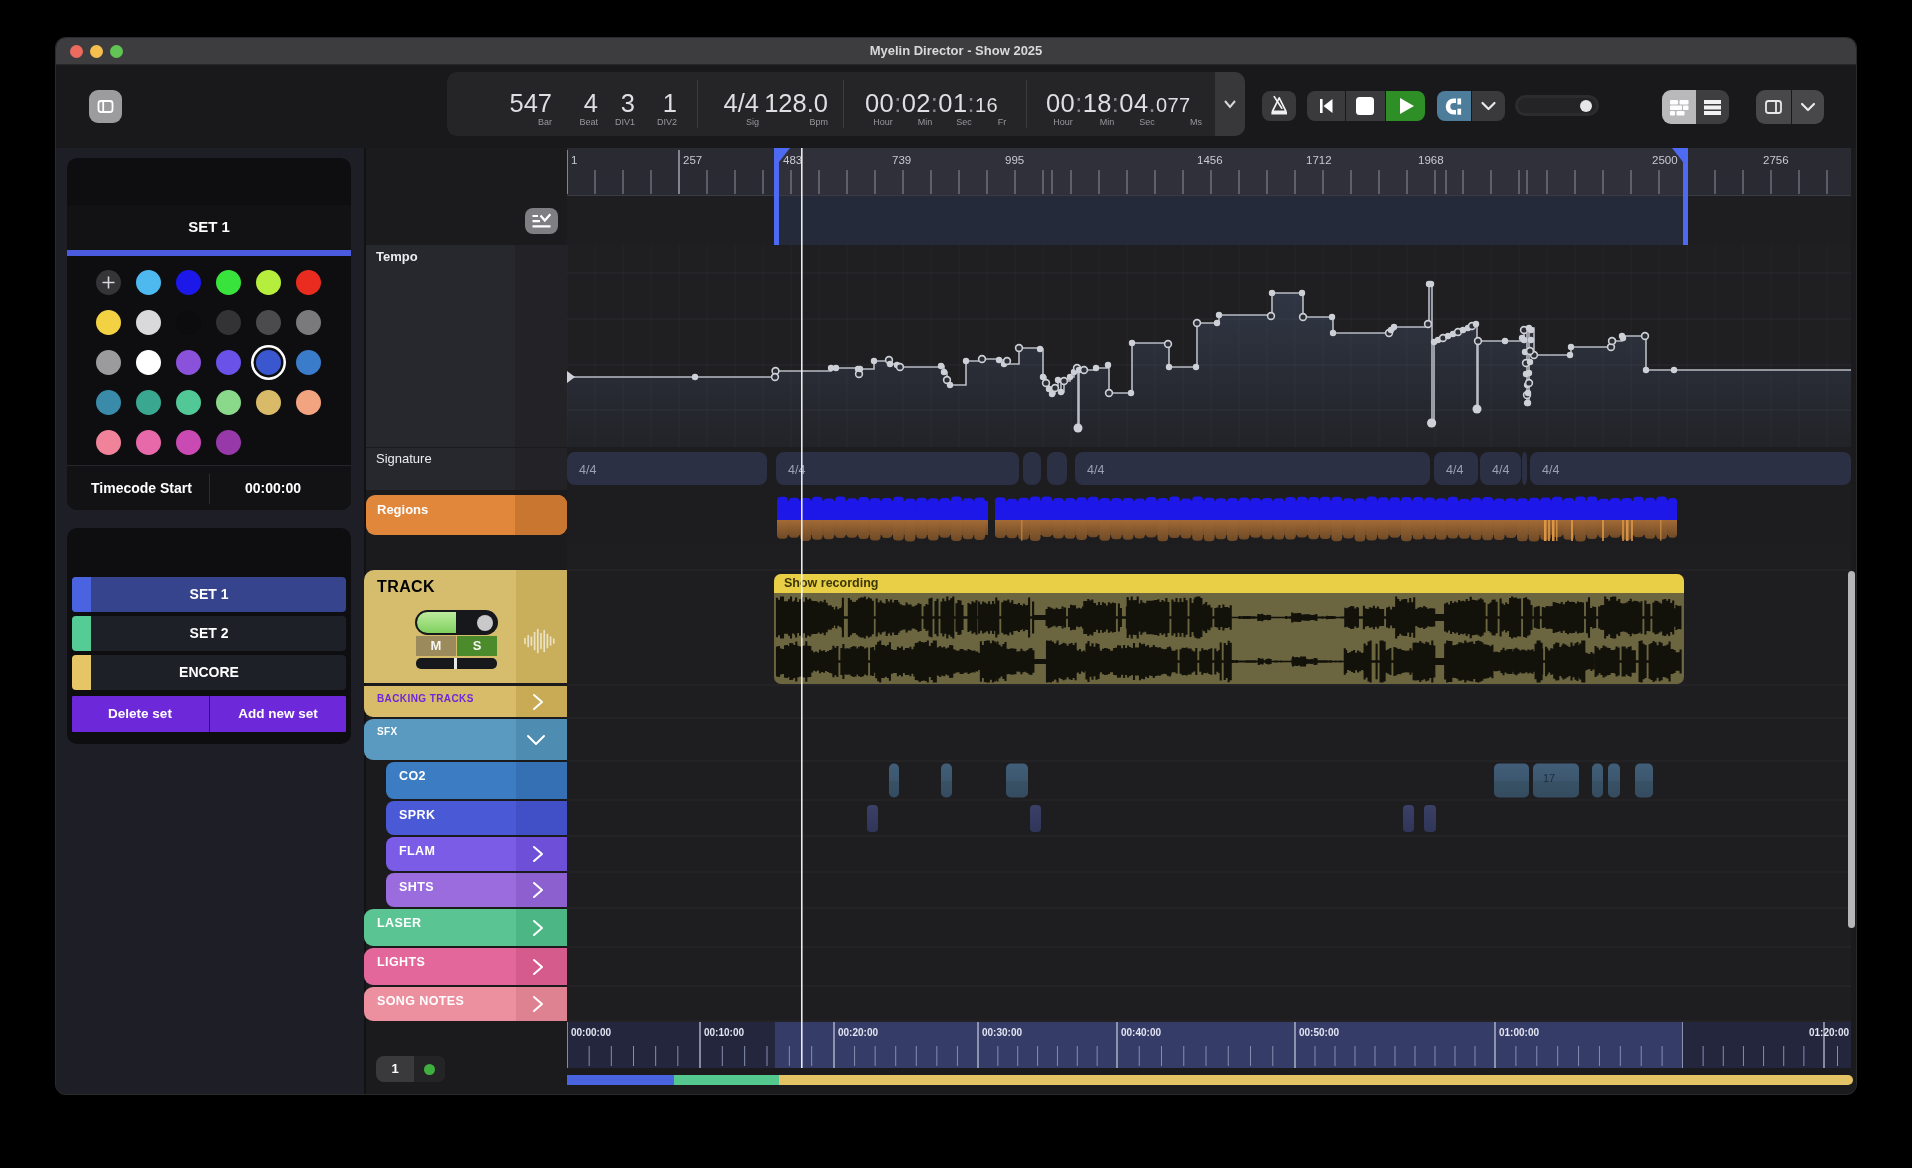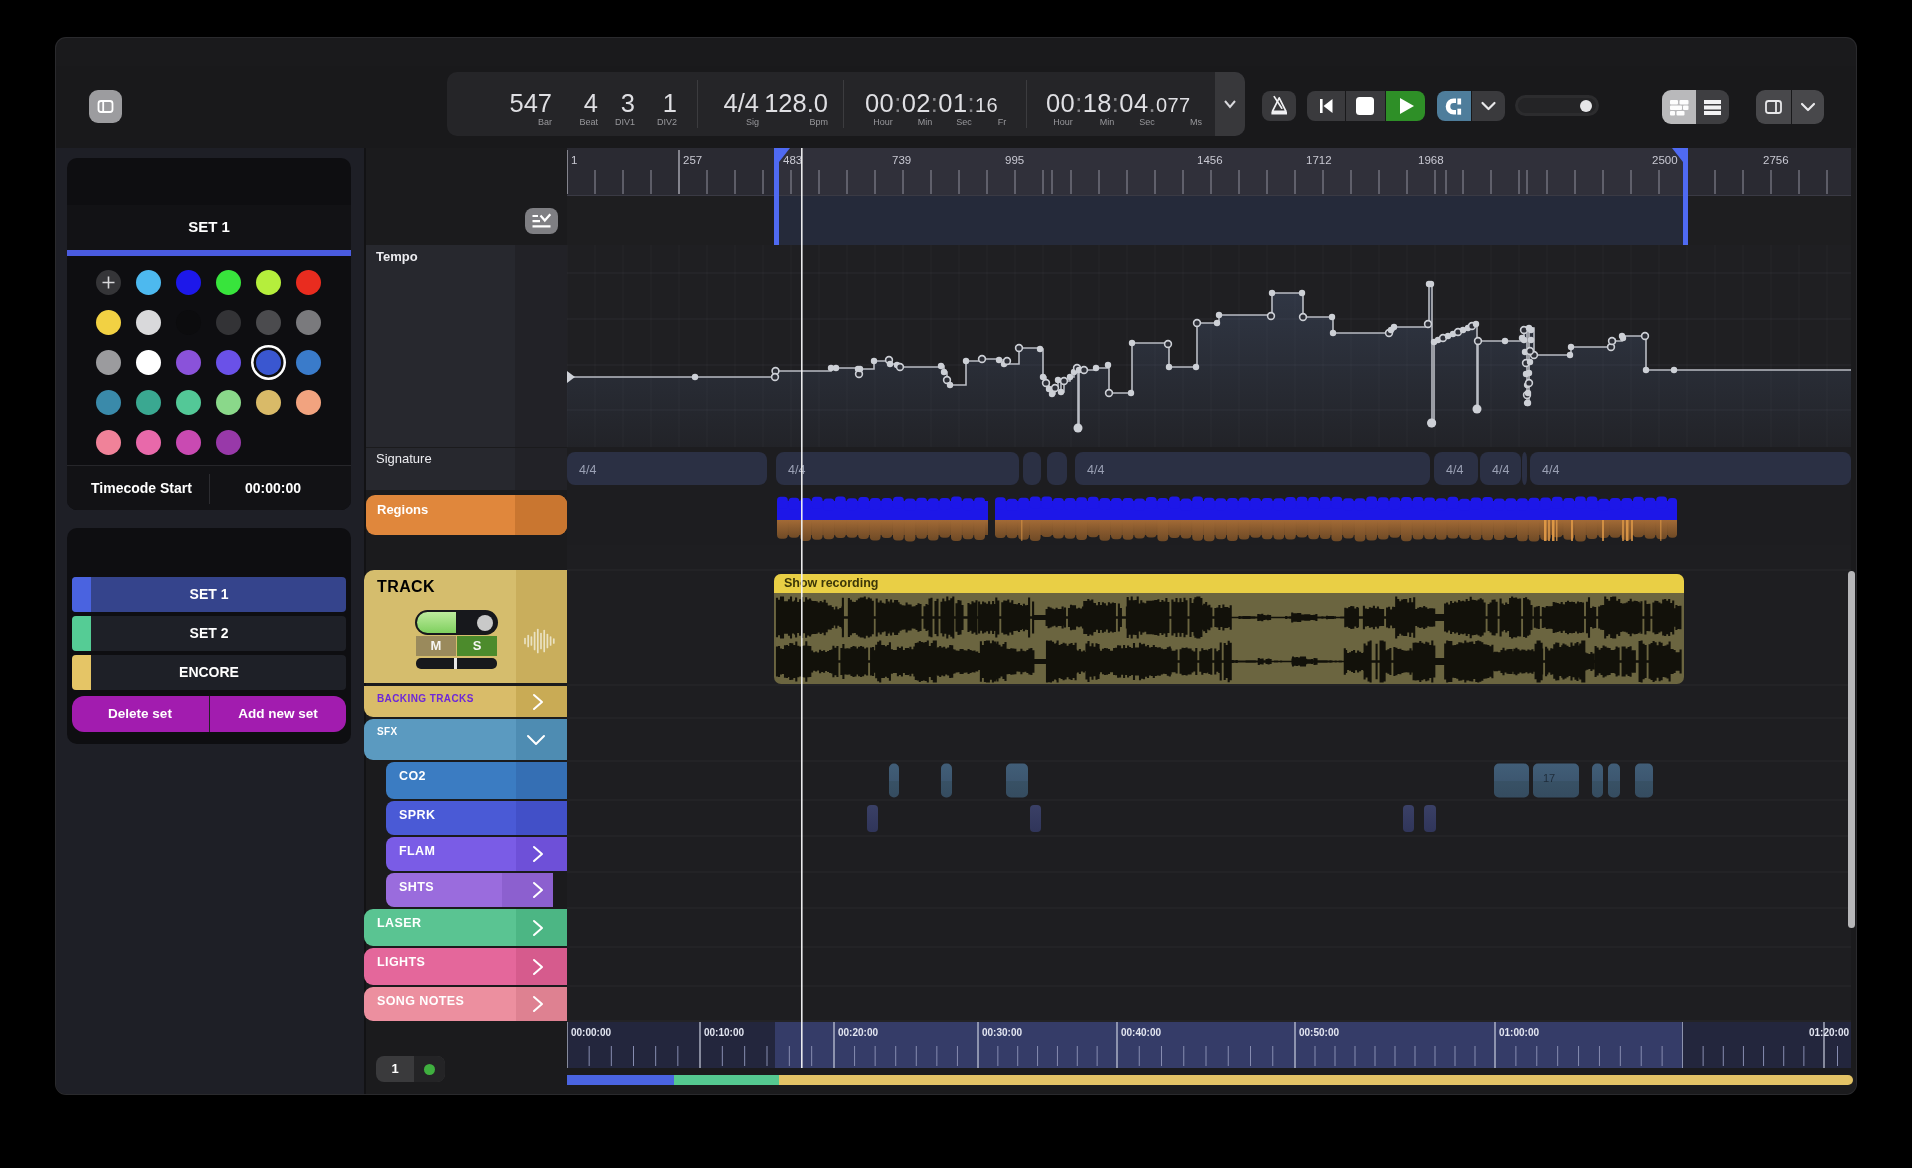--- a/index.html
+++ b/index.html
@@ -25,20 +25,26 @@
 .setrow .txt{position:absolute;width:100%;text-align:center;top:9px;font-size:14px;font-weight:bold;color:#fff;}
 .circ{position:absolute;width:25px;height:25px;border-radius:50%;}
 #hdrcol{position:absolute;left:310px;top:110px;width:201px;height:946px;background:#1b1b1d;}
 .trkhdr{position:absolute;overflow:hidden;color:#fff;}
 .trkhdr .nm{position:absolute;left:13px;font-size:12.5px;font-weight:bold;letter-spacing:0.4px;}
 .rcol{position:absolute;top:0;right:0;width:51px;height:100%;}
 svg{display:block;}
 </style></head><body>
 <div id="win">
 <div id="toolbar"></div>
+<div id="titlebar">
+      <div id="title">Myelin Director - Show 2025</div>
+      <div class="tl" style="left:14px;background:#ed6a5e"></div>
+      <div class="tl" style="left:34px;background:#f5bf4f"></div>
+      <div class="tl" style="left:54px;background:#61c454"></div>
+    </div>
 <div class="btn" style="left:33px;top:52px;width:33px;height:33px;background:#9c9c9f;border-radius:9px">
       <svg width="33" height="33" viewBox="0 0 33 33">
         <rect x="9.5" y="11" width="14" height="11" rx="2.5" fill="none" stroke="#fff" stroke-width="1.8"></rect>
         <path d="M14.2,11v11" stroke="#fff" stroke-width="1.8"></path>
       </svg>
     </div>
 <div id="transport">
 <div class="num" style="right:693px;top:17px">547</div>
 <div class="lbl" style="right:693px;top:45px">Bar</div>
 <div class="num" style="right:647px;top:17px">4</div>
@@ -191,21 +197,21 @@
         <div class="txt">SET 1</div>
       </div>
 <div class="setrow" style="top:88px">
         <div class="strip" style="background:#55cc95"></div>
         <div class="txt">SET 2</div>
       </div>
 <div class="setrow" style="top:127px">
         <div class="strip" style="background:#e5c566"></div>
         <div class="txt">ENCORE</div>
       </div>
-<div style="position:absolute;left:5px;top:168px;width:274px;height:36px;border-radius:12px;overflow:hidden;background:#a21caf">
+<div style="position:absolute;left:5px;top:168px;width:274px;height:36px;border-radius:1px;overflow:hidden;background:#6d28d9">
         <div style="position:absolute;left:0;top:0;width:136px;height:36px;text-align:center;padding-top:10px;font-size:13.5px;font-weight:bold;color:#fff">Delete set</div>
         <div style="position:absolute;left:137px;top:0;width:1px;height:36px;background:#232325"></div>
         <div style="position:absolute;left:138px;top:0;width:136px;height:36px;text-align:center;padding-top:10px;font-size:13.5px;font-weight:bold;color:#fff">Add new set</div>
       </div>
 </div>
 <div class="abs" style="left:308px;top:110px;width:2px;height:946px;background:#121214"></div>
 <div id="hdrcol"></div>
 <div class="abs" style="left:469px;top:170px;width:33px;height:26px;background:#7f7f83;border-radius:8px">
       <svg width="33" height="26">
         <path d="M7.5,8h5.5" stroke="#fff" stroke-width="2.2"></path>
@@ -783,21 +789,21 @@
       <div class="rcol" style="background:#4250c8"></div>
       <div class="nm" style="top:7px;color:#fff;font-size:12.5px">SPRK</div>
     </div>
 <div class="trkhdr" style="left:330px;top:799px;width:181px;height:34px;background:#7a5ce6;border-radius:8px 0 0 8px">
       <div class="rcol" style="background:#6e50d8"></div>
       <svg class="abs" style="left:144px;top:7px" width="16" height="20">
         <path d="M4,3l8,7l-8,7" fill="none" stroke="#fff" stroke-width="2" stroke-linecap="round" stroke-linejoin="round"></path>
       </svg>
       <div class="nm" style="top:7px;color:#fff;font-size:12.5px">FLAM</div>
     </div>
-<div class="trkhdr" style="left:330px;top:835px;width:167px;height:34px;background:#9a6cdd;border-radius:8px 0 0 8px">
+<div class="trkhdr" style="left:330px;top:835px;width:181px;height:34px;background:#9a6cdd;border-radius:8px 0 0 8px">
       <div class="rcol" style="background:#8c60cf"></div>
       <svg class="abs" style="left:144px;top:7px" width="16" height="20">
         <path d="M4,3l8,7l-8,7" fill="none" stroke="#fff" stroke-width="2" stroke-linecap="round" stroke-linejoin="round"></path>
       </svg>
       <div class="nm" style="top:7px;color:#fff;font-size:12.5px">SHTS</div>
     </div>
 <div class="trkhdr" style="left:308px;top:871px;width:203px;height:37px;background:#5ac492;border-radius:9px 0 0 9px">
       <div class="rcol" style="background:#4cb684"></div>
       <svg class="abs" style="left:166px;top:8.5px" width="16" height="20">
         <path d="M4,3l8,7l-8,7" fill="none" stroke="#fff" stroke-width="2" stroke-linecap="round" stroke-linejoin="round"></path>

